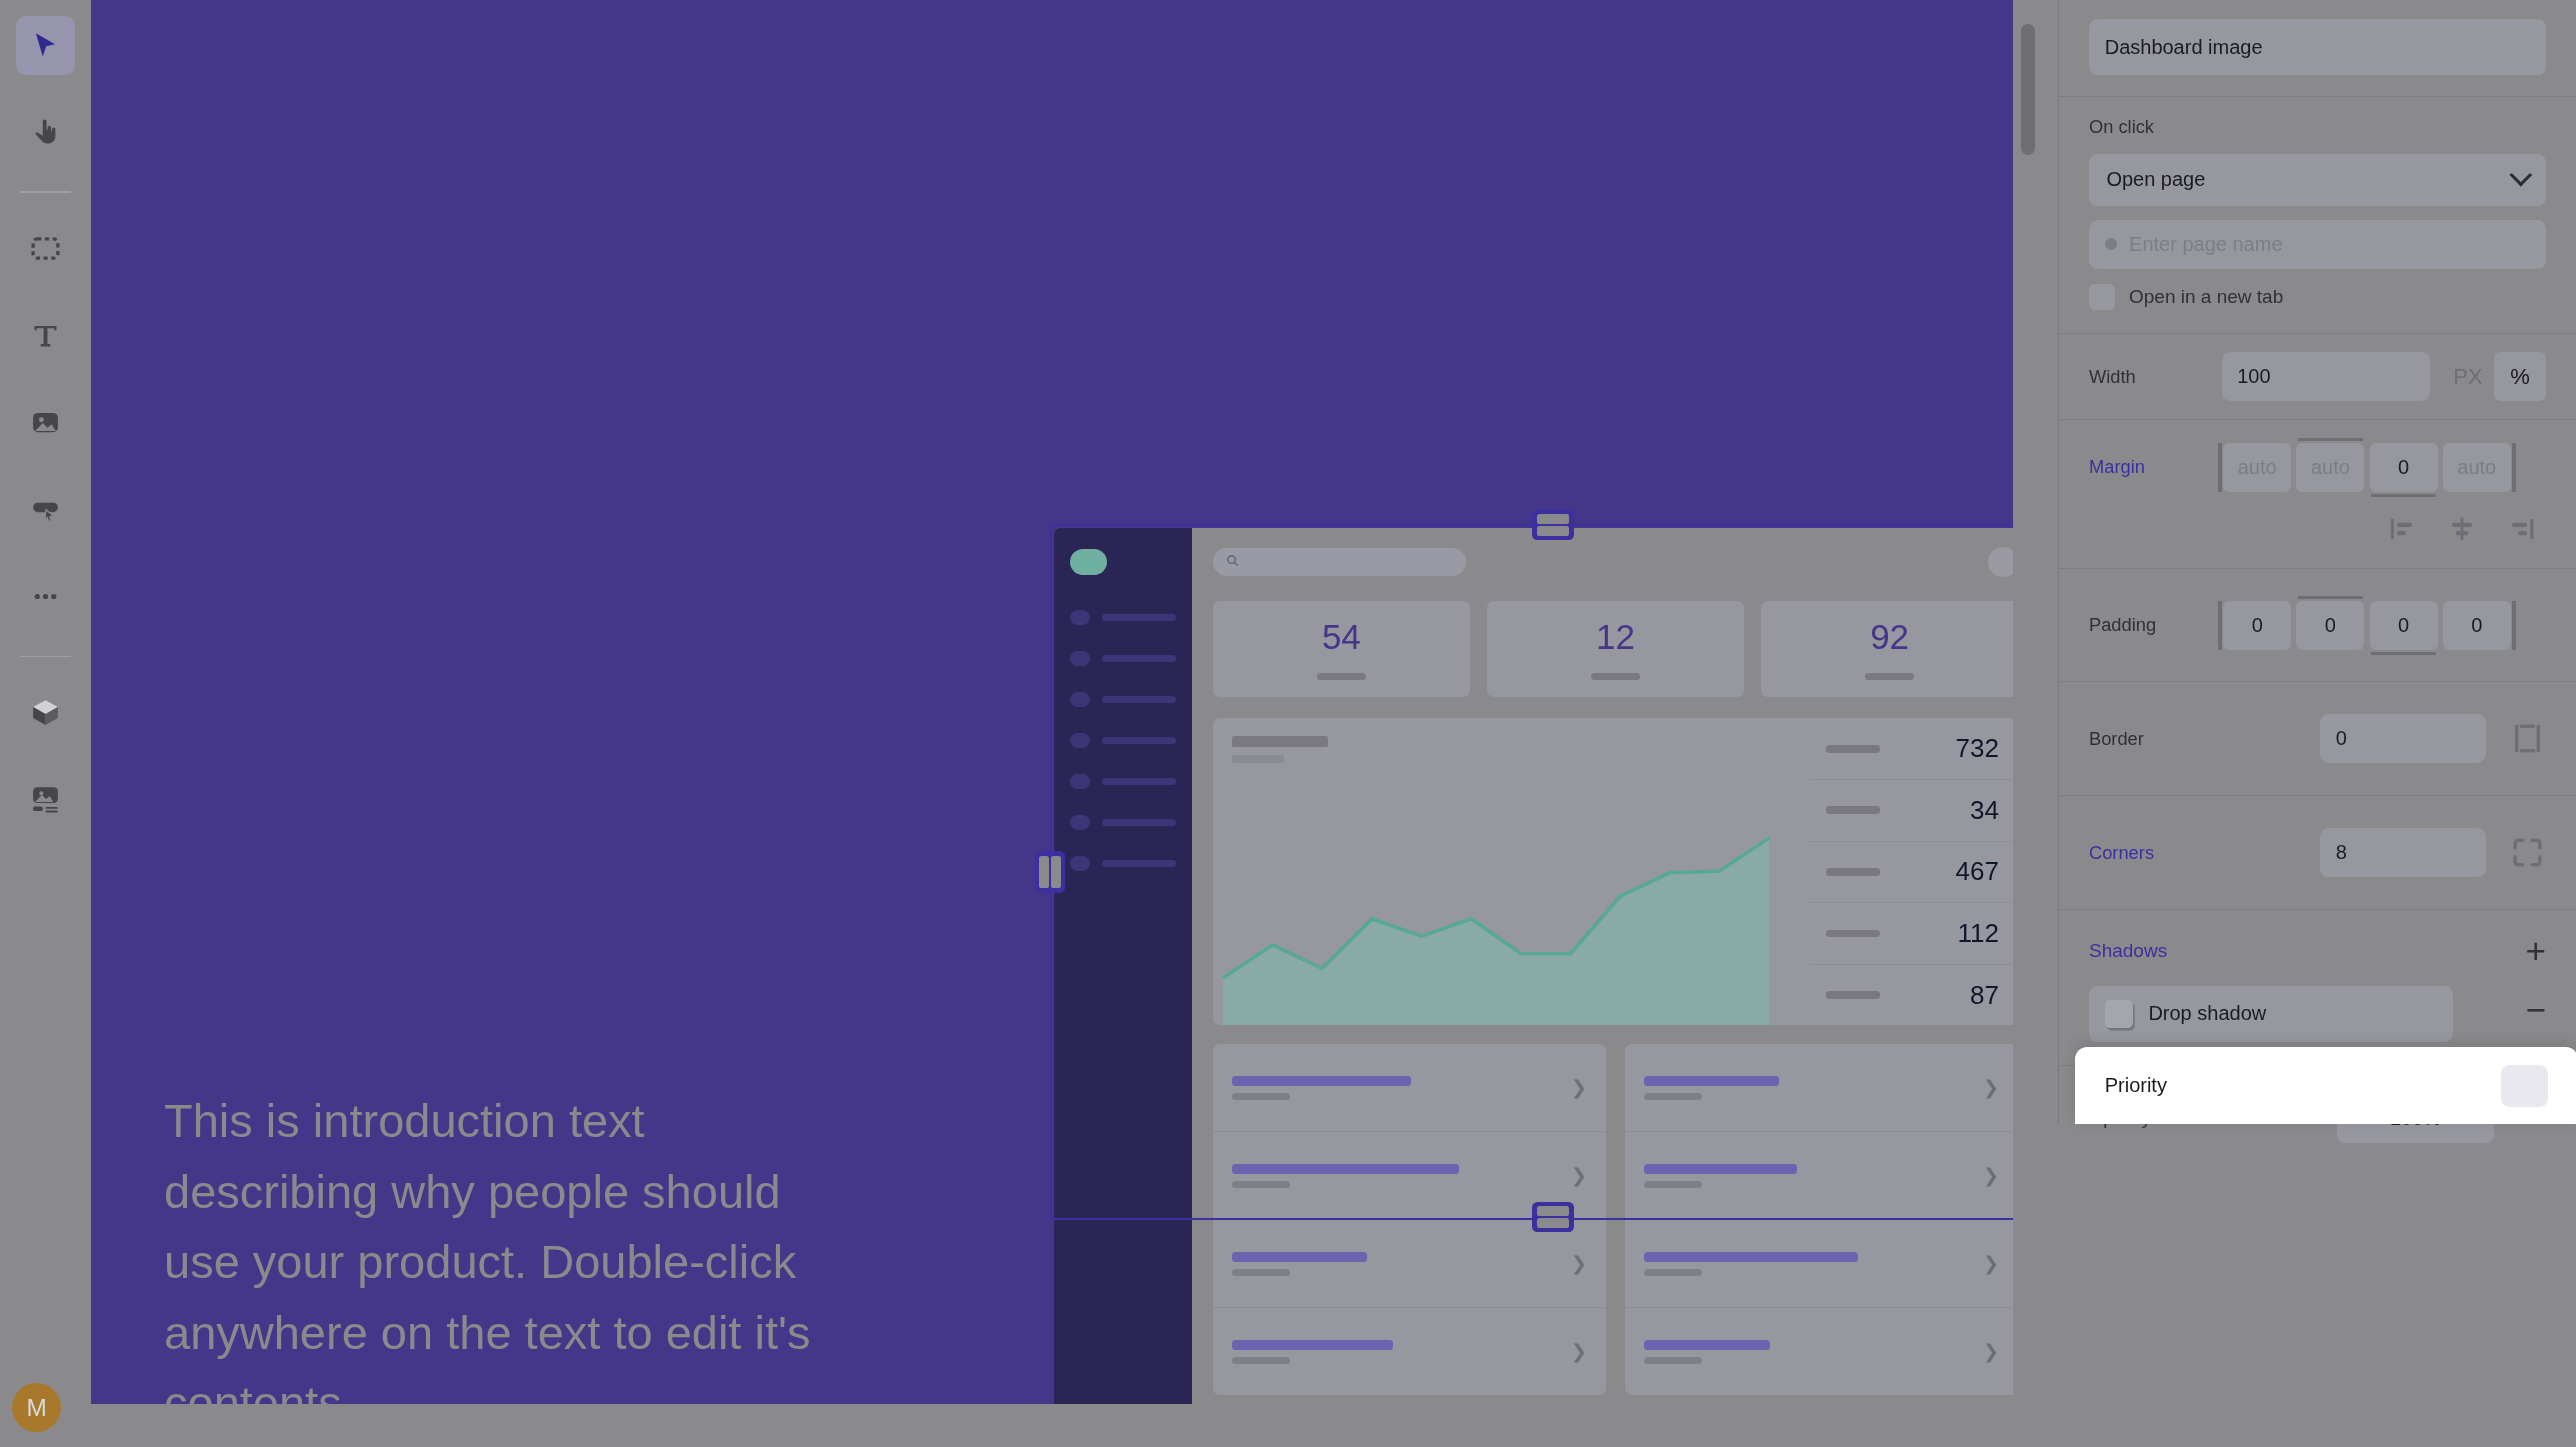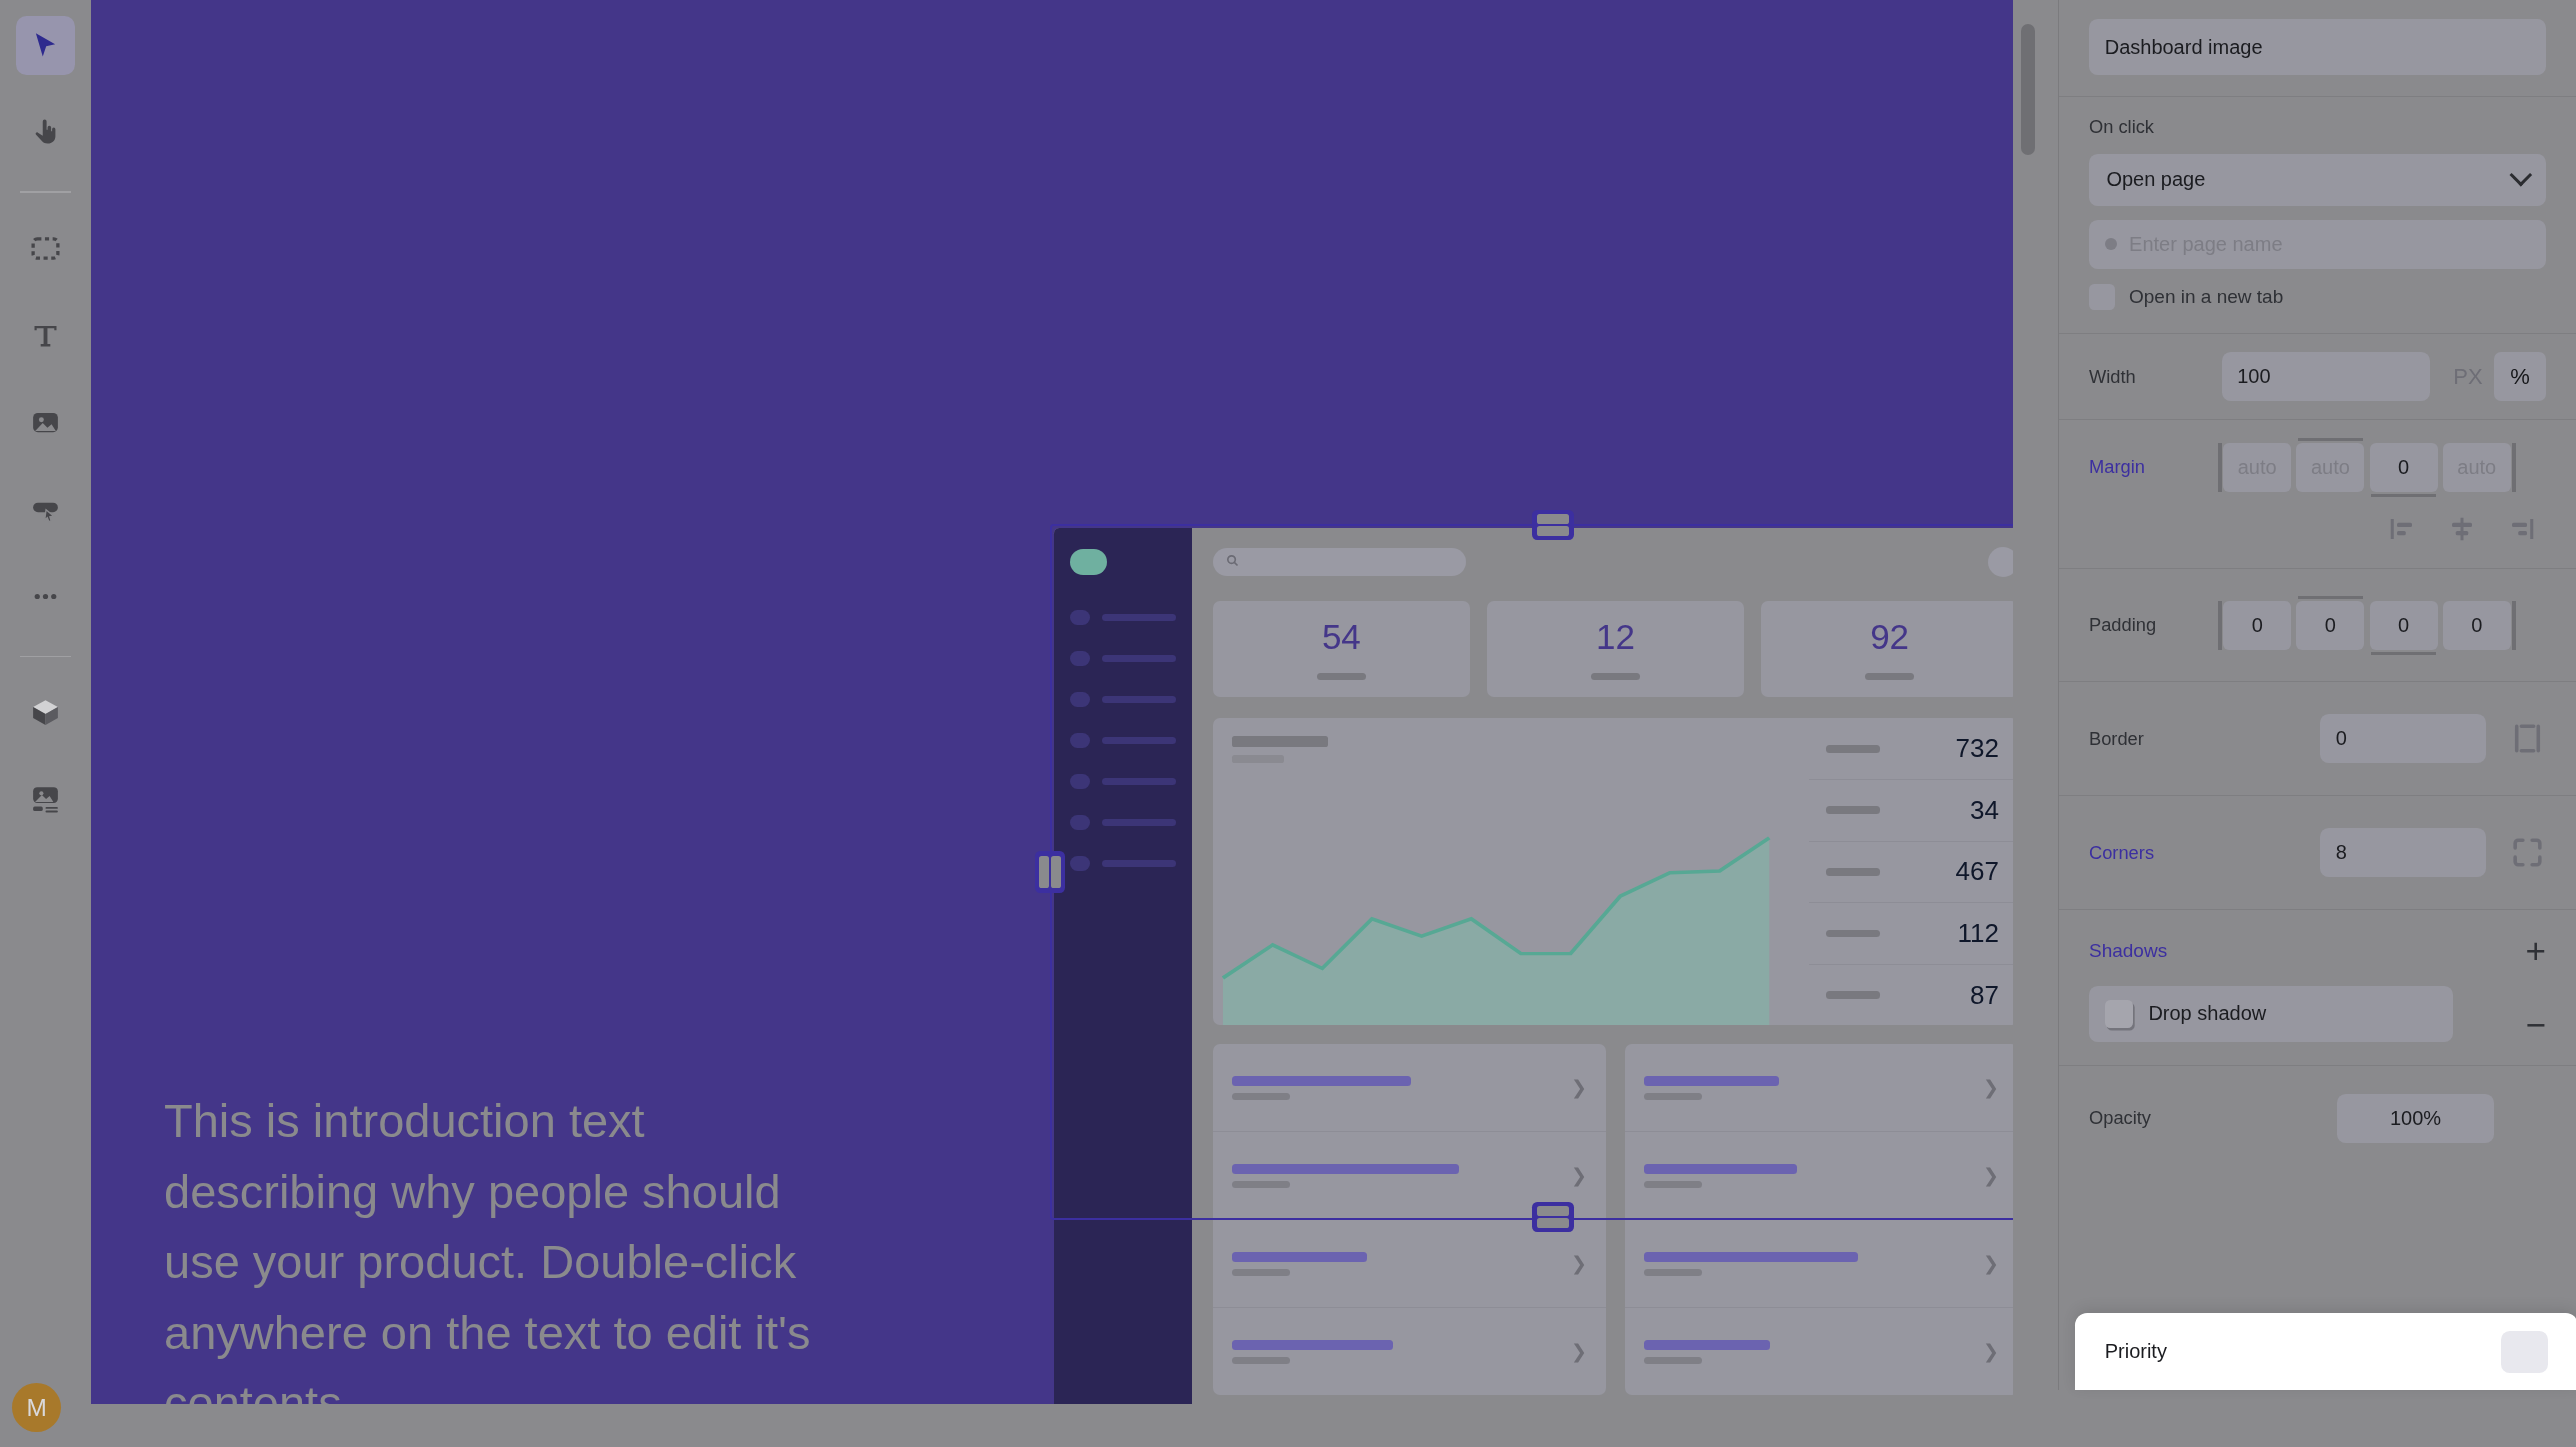--- a/index.html
+++ b/index.html
@@ -168,21 +168,21 @@
   }
   .handle.h-horz { width: 30px; height: 42px; flex-direction: row; gap: 2.6px; padding: 5.2px 4.4px; }
   .handle.h-vert { width: 42px; height: 30px; flex-direction: column; gap: 2.6px; padding: 4.4px 5.2px; }
   .handle.h-horz i { flex: 1; height: 100%; background: #8a8a8d; border-radius: 2.6px; display: block; }
   .handle.h-vert i { width: 100%; flex: 1; background: #8a8a8d; border-radius: 2.6px; display: block; }
 
   
   .rpanel {
     position: absolute;
     right: 0; top: 0;
-    width: 518px; height: 1390px;
+    width: 518px; height: 1124px;
     background: #8a8a8d;
     border-left: 1.7px solid #7b7b7e;
     z-index: 25;
   }
   .rp-scrollbar {
     position: absolute; left: -38px; top: 24.4px;
     width: 14px; height: 131px; border-radius: 7px;
     background: #6f6f73; cursor: pointer;
   }
   .rp-section { border-bottom: 1.7px solid #7e7e81; padding: 0 30px; }
@@ -646,21 +646,21 @@
           </svg>
         </span>
       </div>
     </div>
 
     <div class="rp-section" style="padding:0;">
       <div class="shadow-head">
         <span class="t">Shadows</span>
         <span class="plusminus">+</span>
       </div>
-      <div style="display:flex; align-items:flex-end;gap:36px;">
+      <div style="display:flex; align-items:center;gap:36px;">
         <div class="shadow-item" style="flex:1;">
           <span class="cb"></span>
           <span class="lb">Drop shadow</span>
         </div>
         <span class="plusminus" style="margin:0 30px 23px 7px;">−</span>
       </div>
     </div>
 
     <div class="rp-section" style="border-bottom:none;">
       <div class="single-row" style="height:105px;">

